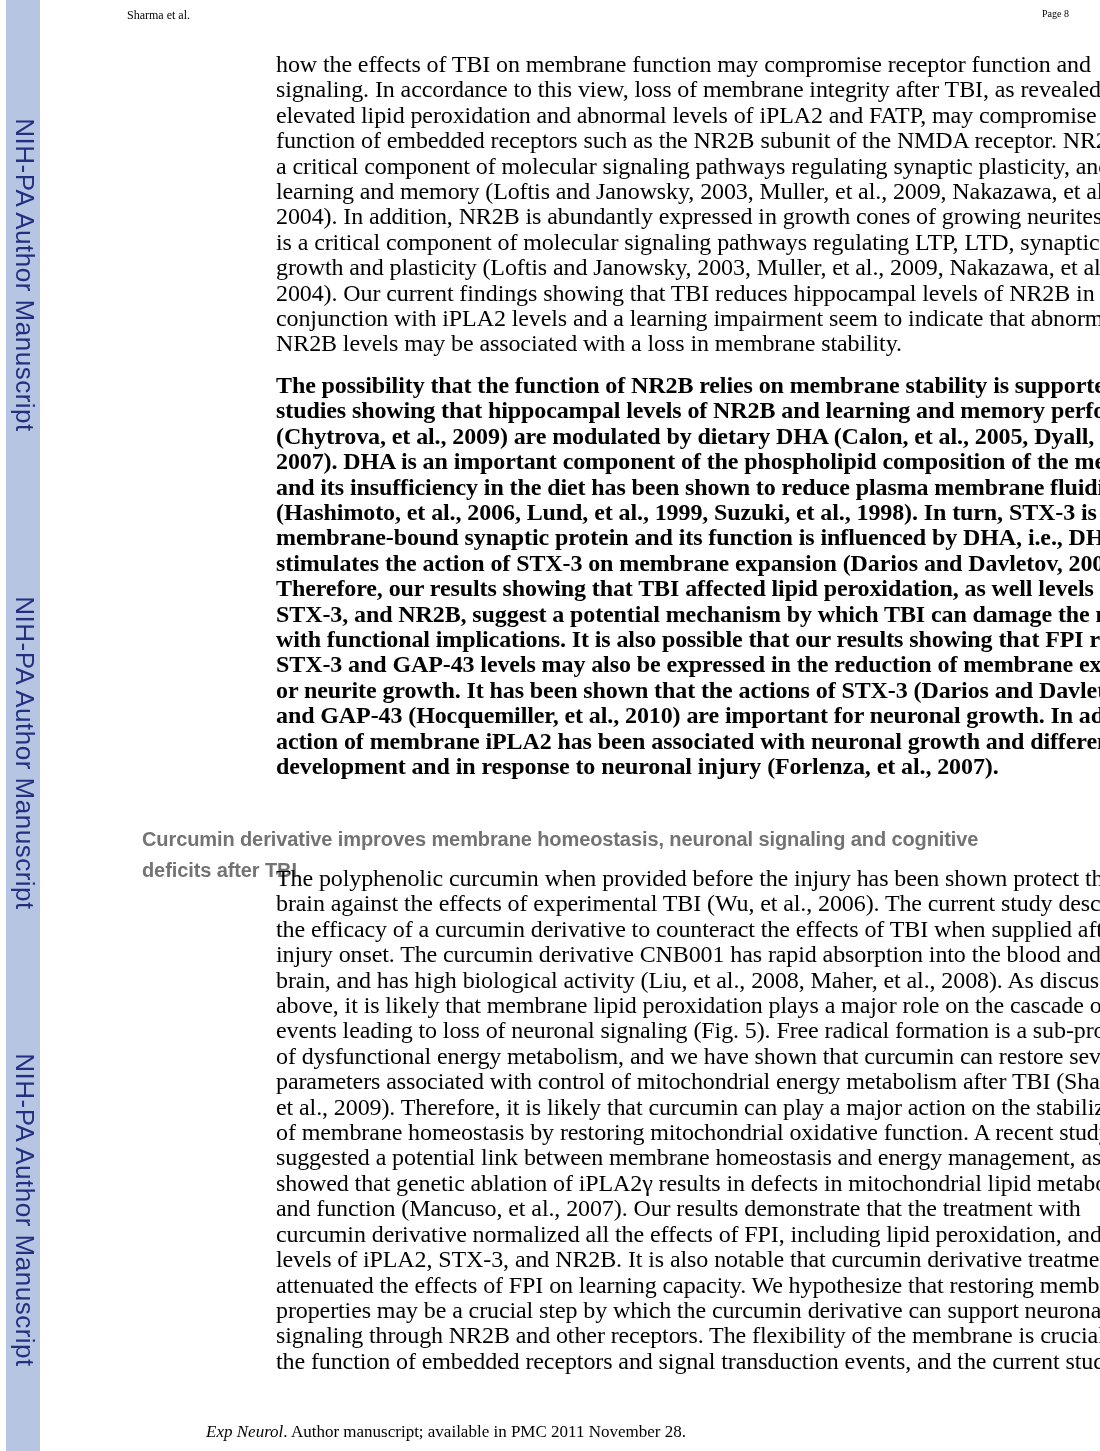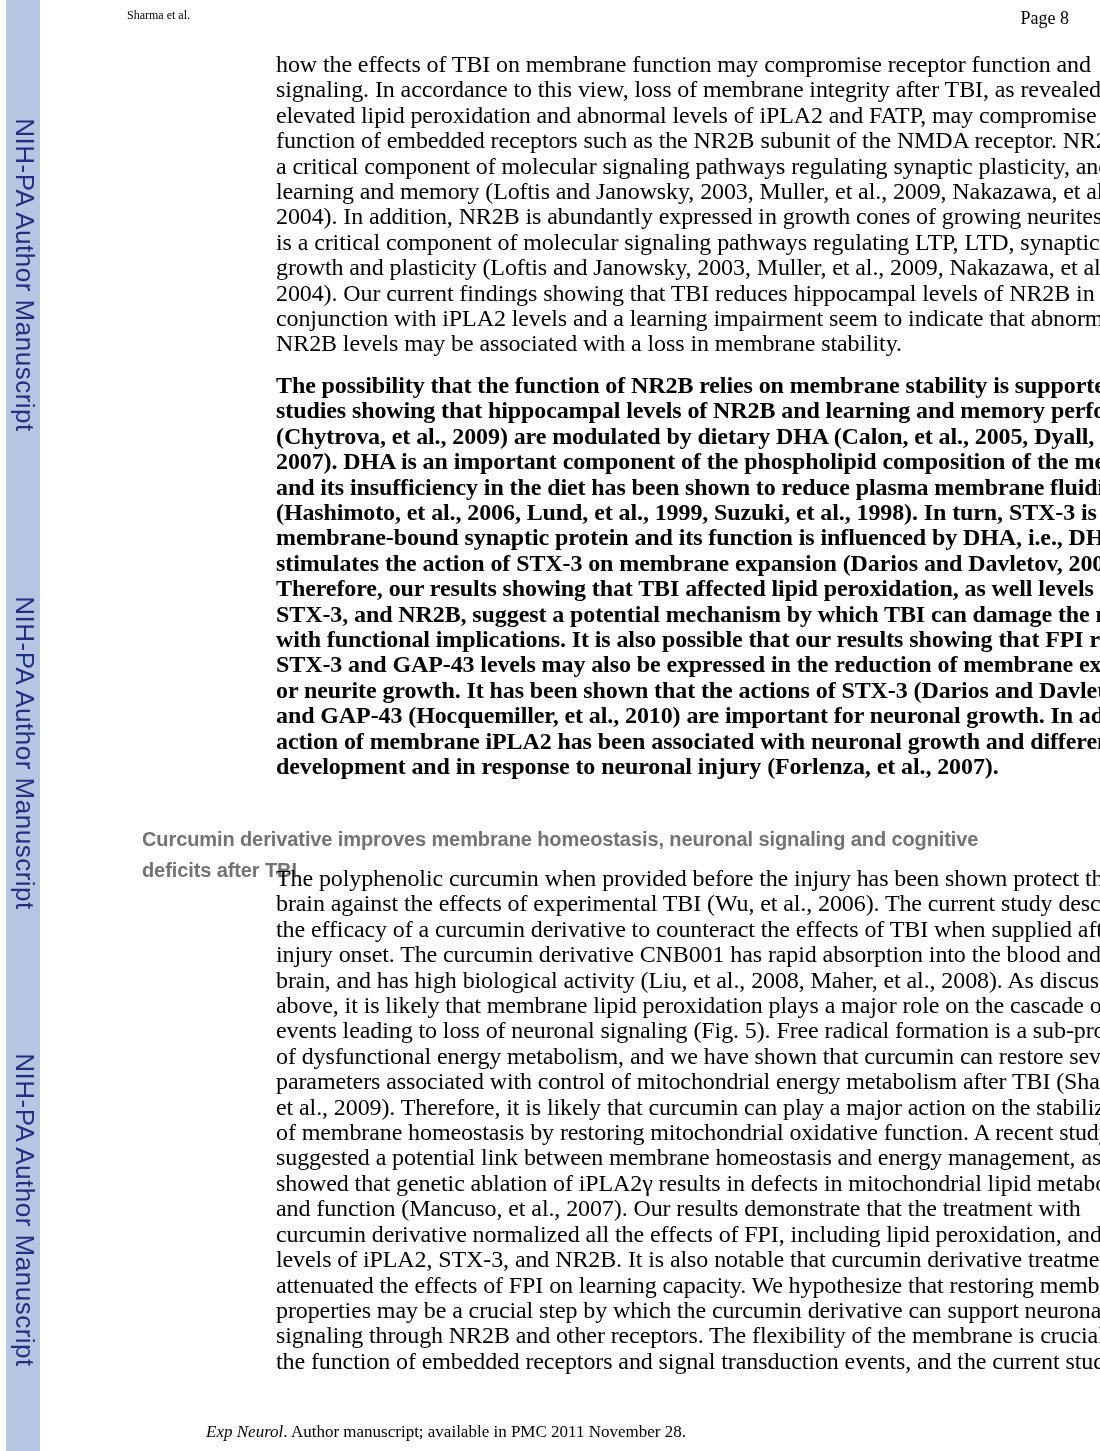--- a/index.html
+++ b/index.html
@@ -45,21 +45,21 @@
   .running-author {
     position: absolute;
     left: 127px;
     top: 8px;
     font-size: 12px;
   }
   .page-number {
     position: absolute;
     right: 31px;
     top: 8px;
-    font-size: 18px;
+    font-size: 10px;
   }
 
   
   .para {
     position: absolute;
     left: 276px;
     font-size: 24px;
     line-height: 25.4px;
     letter-spacing: -0.1px;
     white-space: pre;

